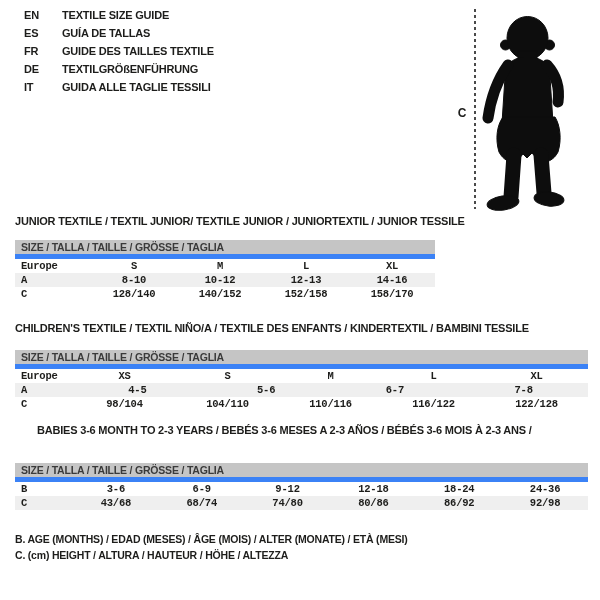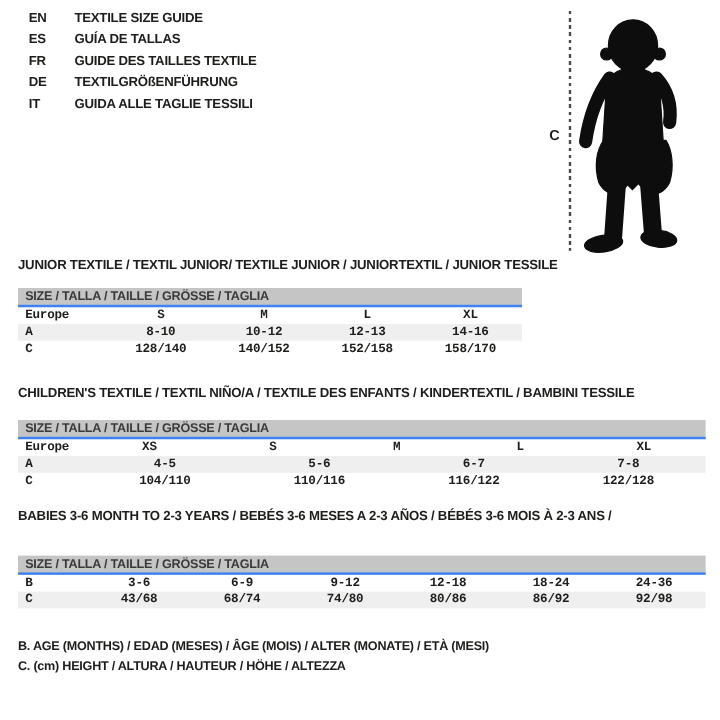--- a/index.html
+++ b/index.html
@@ -18,29 +18,29 @@
   .height-line {
     position:absolute; left:474px; top:9px; width:2px; height:200px;
     background-image:repeating-linear-gradient(to bottom,#4a4a4a 0 3px,transparent 3px 6px);
   }
   .height-label { position:absolute; left:454px; top:106px; width:16px; text-align:center; font-weight:700; font-size:12px; }
 
   
   .section-title { position:absolute; left:15px; font-weight:700; font-size:11px; letter-spacing:-0.2px; white-space:nowrap; line-height:15px;text-align:right; }
   #title-1 { top:214px; }
   #title-2 { top:321px; }
-  #title-3 { top:423px; }
+  #title-3 { top:423px;margin-left:22px; }
 
   
   .stable { position:absolute; left:15px; }
   #table-1 { top:240px; width:420px; }
   #table-2 { top:350px; width:573px; }
   #table-3 { top:463px; width:573px; }
   .size-bar {
-    height:14px; line-height:14px; background:#c5c5c5; border-bottom:2px solid #3b82f6;
+    height:14px; line-height:14px; background:#c5c5c5; border-bottom:5px solid #3b82f6;
     font-size:10.5px; font-weight:700; color:#3a3a3a; padding-left:6px; letter-spacing:-0.2px;
   }
   .trow { display:flex; height:14px; line-height:14px; font-size:10.5px; font-weight:700; letter-spacing:-0.2px; }
   .trows .trow:nth-child(even) { background:#efefef; }
   .tcell { flex:1; text-align:center; white-space:nowrap;font-family:Liberation Mono, monospace; }
   .tlabel { flex:0 0 70px; text-align:left; padding-left:6px; }
   .narrow-label .tlabel { flex-basis:52px; }
 
   
   .legend { position:absolute; left:15px; top:533px; }
@@ -141,20 +141,21 @@
         </div>
         <div class="trow">
           <div class="tcell tlabel">A</div>
           <div class="tcell">4-5</div>
           <div class="tcell">5-6</div>
           <div class="tcell">6-7</div>
           <div class="tcell">7-8</div>
         </div>
         <div class="trow">
           <div class="tcell tlabel">C</div>
+          <div class="tcell">98/104</div>
           <div class="tcell">104/110</div>
           <div class="tcell">110/116</div>
           <div class="tcell">116/122</div>
           <div class="tcell">122/128</div>
         </div>
       </div>
   </div>
 
   <div class="section-title" id="title-3">
     <div>BABIES 3-6 MONTH TO 2-3 YEARS / BEBÉS 3-6 MESES A 2-3 AÑOS / BÉBÉS 3-6 MOIS À 2-3 ANS /</div>

